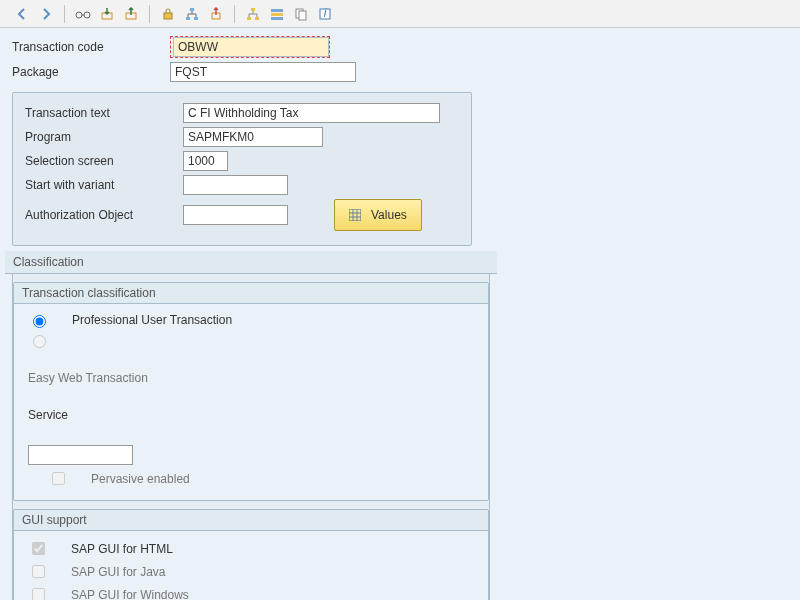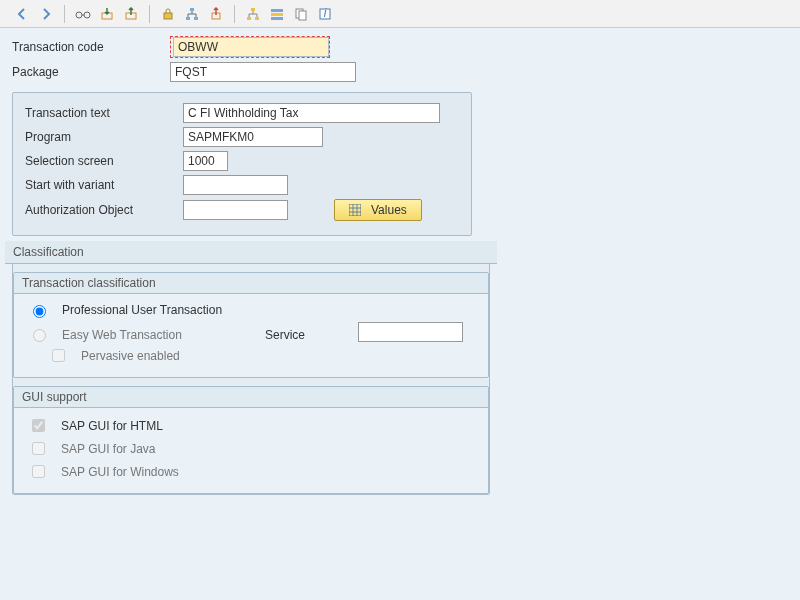--- a/index.html
+++ b/index.html
@@ -11,23 +11,23 @@
   .row { display: flex; align-items: center; margin-bottom: 4px; gap: 8px; }
   .lbl { width: 150px; color: #333; }
   input.field { background: #fff; border: 1px solid #999; height: 20px; padding: 0 4px; color: #333; }
   input.yellow { background: #fff2c9; }
   .readonly { background: #dce6ed; border: 1px solid #b0bcc7; color: #555; }
   .panel { border: 1px solid #a9bccc; border-radius: 2px; background: #e1eaf1; padding: 10px 12px; margin-top: 10px; width: 460px; }
   .outer { border: 1px solid #a9bccc; border-radius: 2px; background: #e4edf3; margin-top: 12px; width: 478px; }
   .outer-title { margin: -8px -8px 8px -8px; padding: 4px 8px; color: #555; background: #dfe9f0; border-bottom: 1px solid #a9bccc; }
   .inner { border: 1px solid #a9bccc; border-radius: 2px; background: #eaf1f7; padding: 8px; margin-bottom: 8px; }
   .inner-title { margin: -8px -8px 8px -8px; padding: 3px 8px; color: #555; background: #e0eaf1; border-bottom: 1px solid #a9bccc; }
-  .radio, .checkbox { display: flex; align-items: center; margin: 4px 0 4px 6px; color: #777; gap: 13px; }
+  .radio, .checkbox { display: flex; align-items: center; margin: 4px 0 4px 6px; color: #777; gap: 23px; }
   .radio.active, .checkbox.active { color: #333; }
-  .btn-values { background: linear-gradient(#fff2a8,#f6d96a); border: 1px solid #b0952e; border-radius: 2px; height: 22px; padding: 8px 14px; display: inline-flex; align-items: center; gap: 10px; cursor: pointer; color: #333; }
+  .btn-values { background: linear-gradient(#fff2a8,#f6d96a); border: 1px solid #b0952e; border-radius: 2px; height: 32px; padding: 8px 14px; display: inline-flex; align-items: center; gap: 10px; cursor: pointer; color: #333; }
   .redframe { border: 1px dashed #e04040; height: 22px; display: inline-flex; align-items: center; padding: 0 2px; }
   svg { display: block; }
 </style>
 </head>
 <body>
 
 <div class="toolbar">
   <span class="tb-btn">
       <svg width="14" height="14" viewBox="0 0 14 14">
         <path d="M9 2 L4 7 L9 12" fill="none" stroke="#5a8fc8" stroke-width="2"></path>
@@ -155,21 +155,21 @@
 
   <div class="outer">
     <div class="outer-title">Classification</div>
 
     <div class="inner">
       <div class="inner-title">Transaction classification</div>
       <label class="radio active">
         <input type="radio" name="tc" checked="" style="">
         <span>Professional User Transaction</span>
       </label>
-      <label class="radio" style="align-items:flex-end;">
+      <label class="radio" style="align-items:flex-start;flex-direction:column;">
         <input type="radio" name="tc" disabled="" style="">
         <span style="width:190px;">Easy Web Transaction</span>
         <span style="color:#333;width:80px;">Service</span>
         <input class="field readonly" style="width: 105px;" readonly="" value="">
       </label>
       <label class="checkbox" style="margin-left:26px;">
         <input type="checkbox" disabled="" style="">
         <span>Pervasive enabled</span>
       </label>
     </div>

